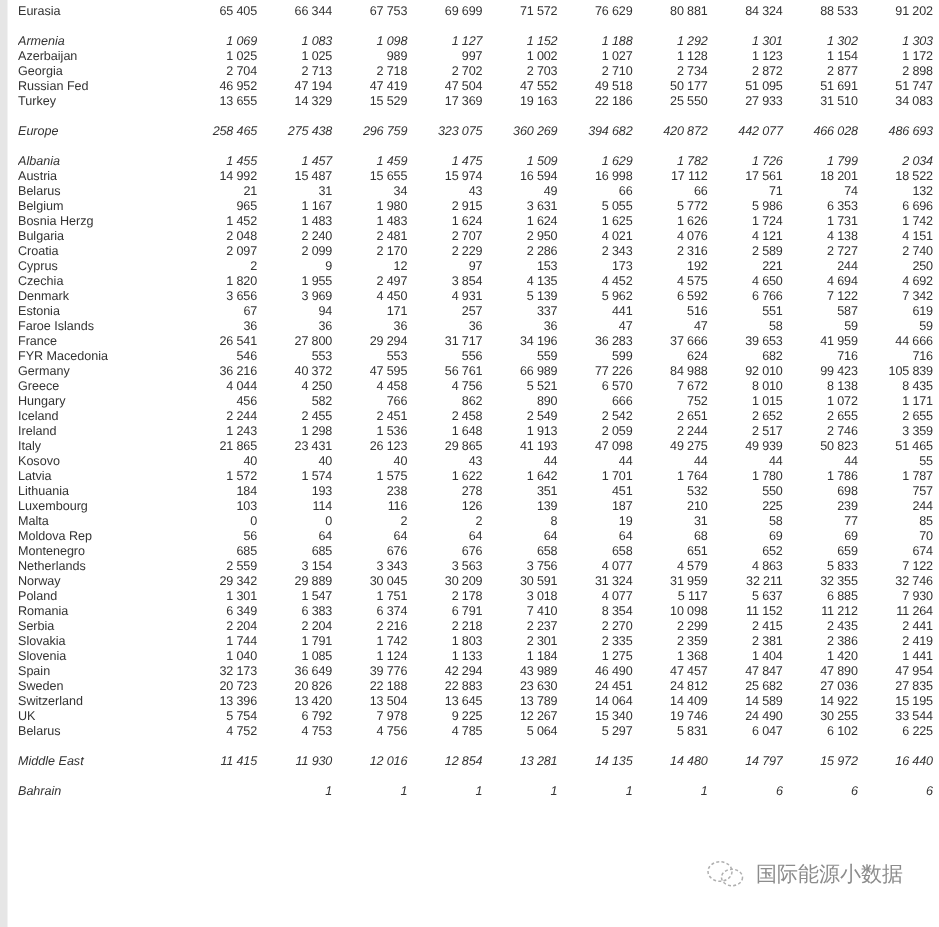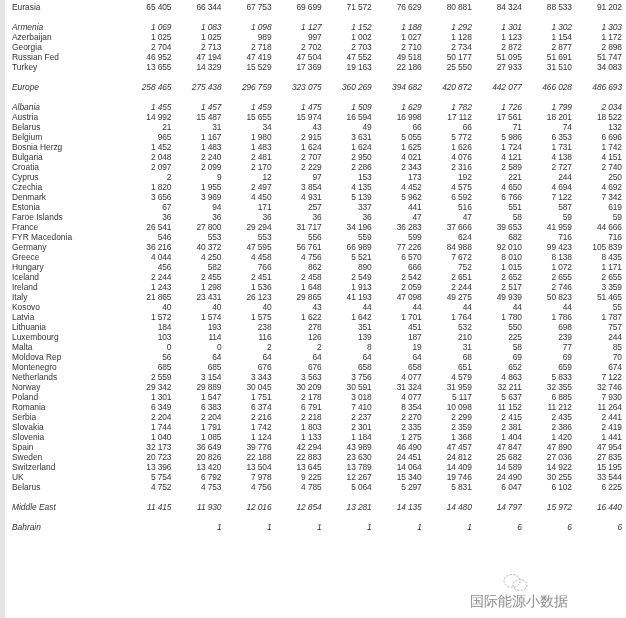--- a/index.html
+++ b/index.html
@@ -19,21 +19,20 @@
     font-size: 8.4px; line-height: 10.0px;
   }
   .row { display: flex; height: 10px; white-space: nowrap; }
   .row.gap { margin-top: 10px; font-style: italic; }
   .cell-name { width: 112px; overflow: hidden; }
   .cell-val { width: 51.3px; text-align: right; letter-spacing: -0.1px; }
   .watermark {
     position: absolute; left: 470px; top: 573px;
     display: flex; align-items: center; color: #8c8c8c;
     font-size: 14px;
-    flex-direction: column;
   }
   .wm-icon { width: 28px; height: 20px; margin-right: 6px; }
 </style>
 </head>
 <body>
 
 <div class="left-strip"></div>
 
 <div id="table">
     <div class="row">

